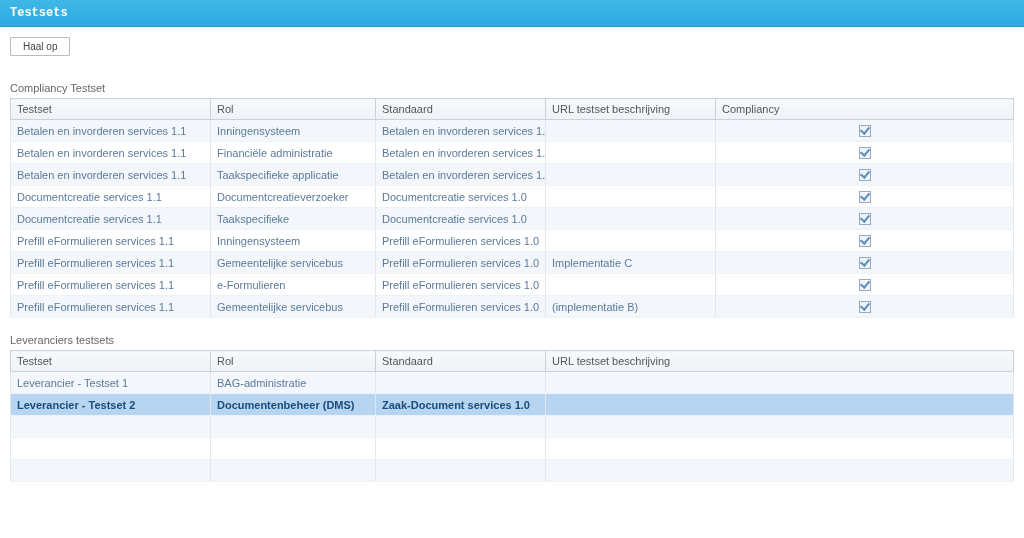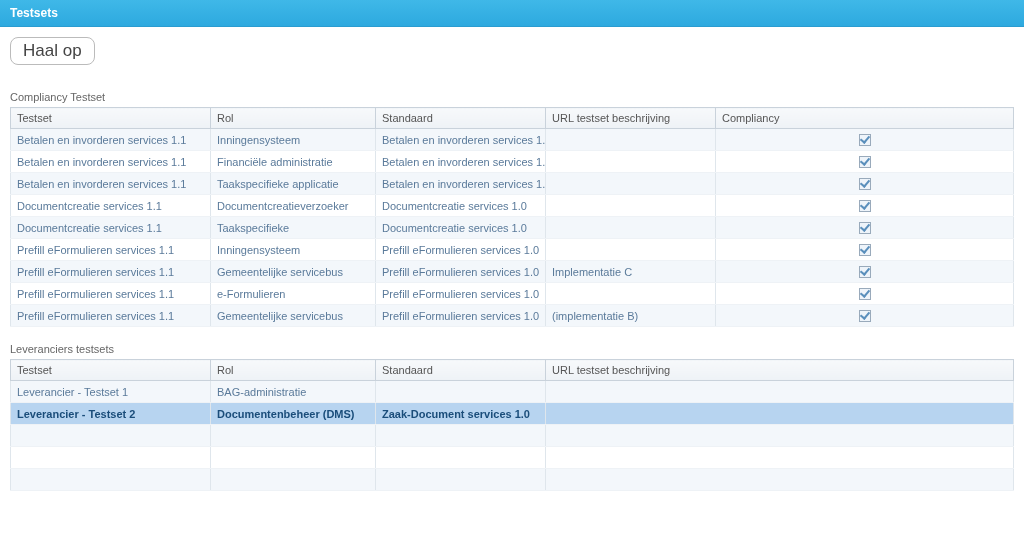--- a/index.html
+++ b/index.html
@@ -10,34 +10,35 @@
     background: #fff;
     width: 1024px;
   }
   .header {
     background: linear-gradient(to bottom, #3fb8e8 0%, #2da9df 100%);
     color: #fff;
     font-weight: bold;
     padding: 6px 10px;
     font-size: 12px;
     border-bottom: 1px solid #2a9cd0;
+    font-family: Liberation Mono, monospace;
   }
   .toolbar {
     padding: 10px;
   }
   .toolbar-row {
     margin-bottom: 16px;
   }
   .btn {
     display: inline-block;
     background: #fff;
     border: 1px solid #bbb;
-    border-radius: 8px;
+    border-radius: 1px;
     padding: 3px 12px;
-    font-size: 17px;
+    font-size: 10px;
     color: #444;
     cursor: pointer;
     margin-right: 6px;
   }
   .section-label {
     padding: 0 4px 4px 10px;
     color: #666;
     font-size: 11px;
   }
   .grid {

